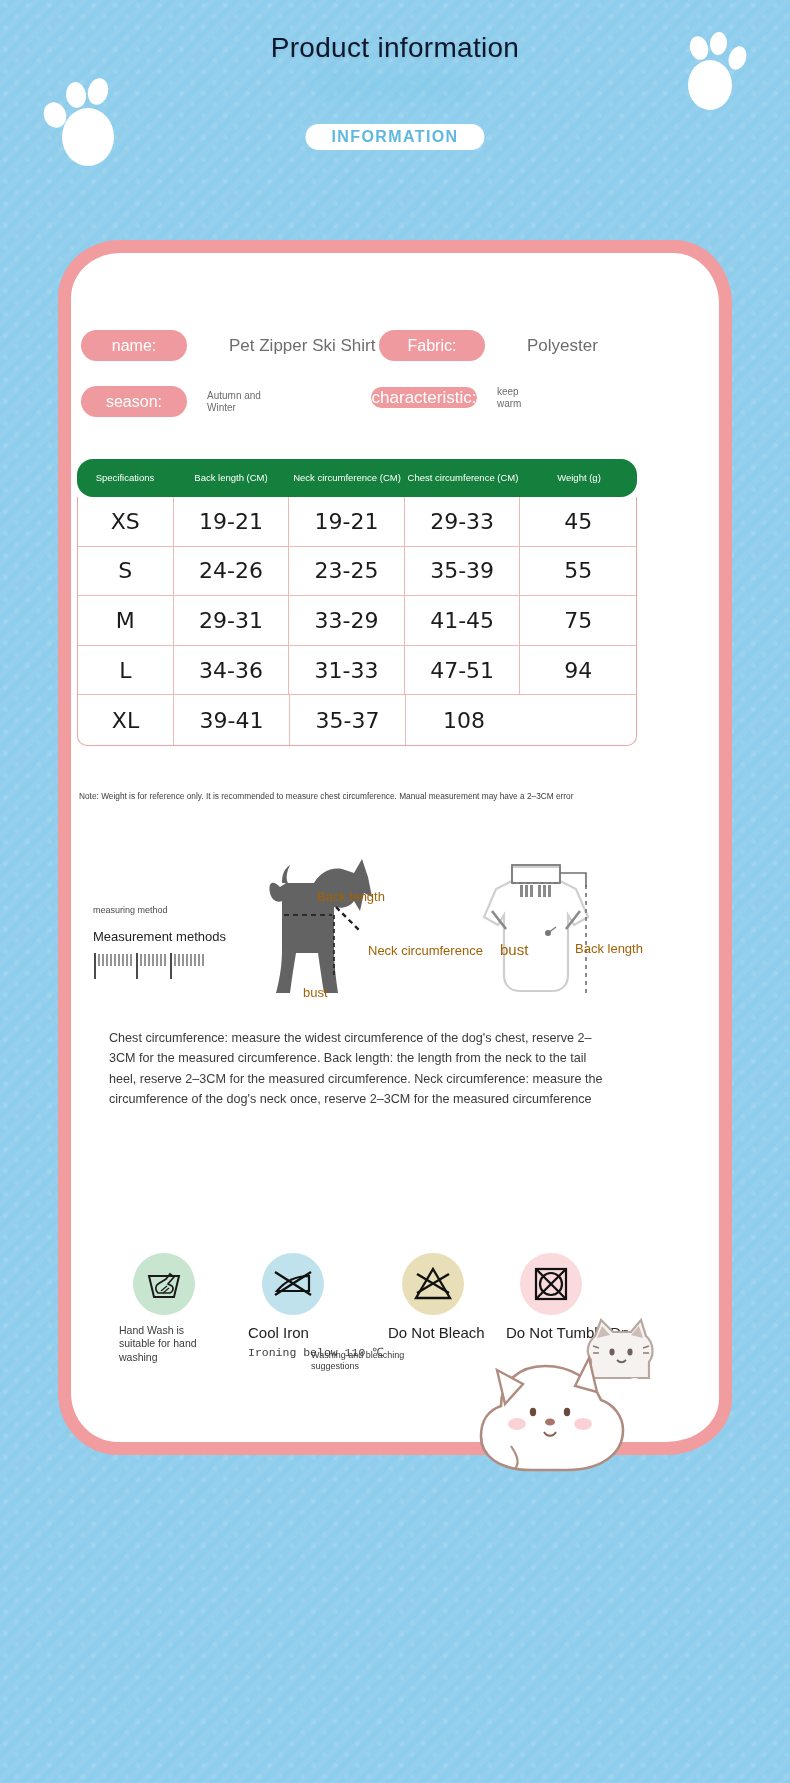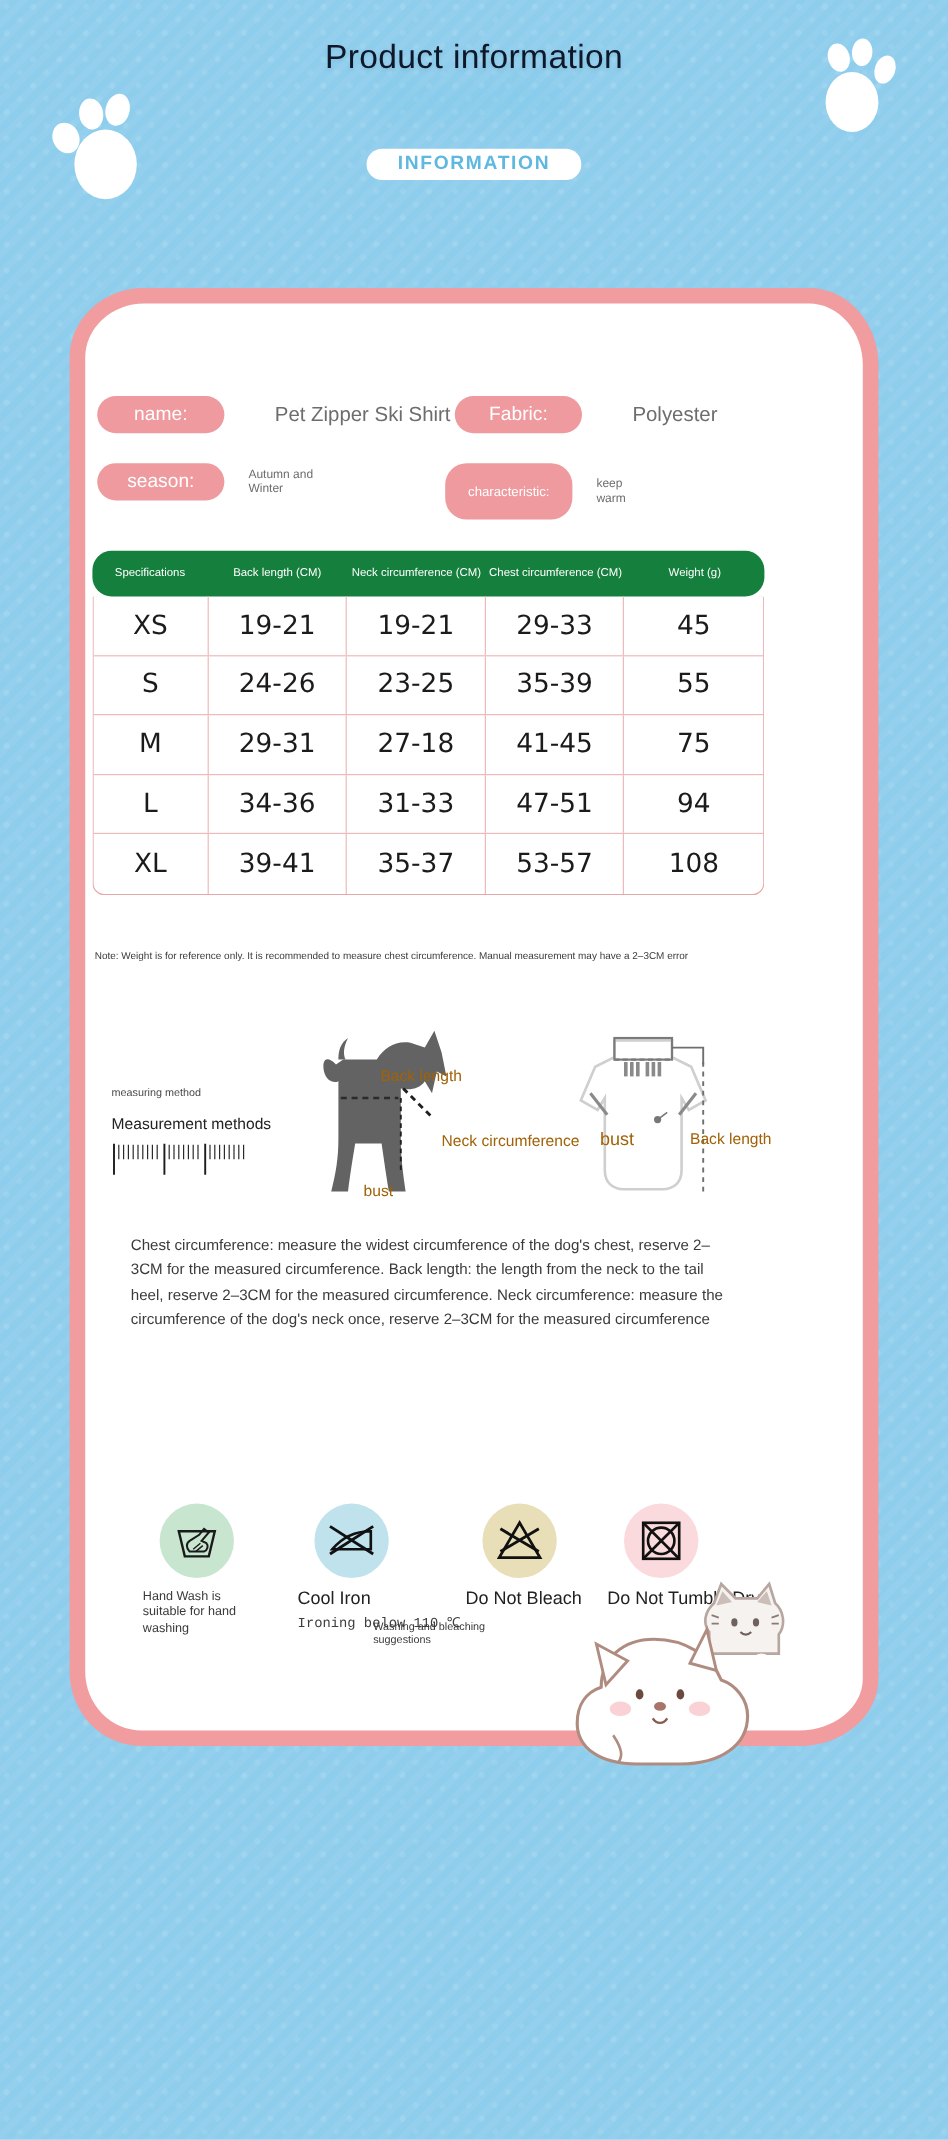--- a/index.html
+++ b/index.html
@@ -124,21 +124,21 @@
     background: #ee9a9e;
     color: #ffffff;
     border-radius: 18px;
     text-align: center;
     display: flex;
     align-items: center;
     justify-content: center;
   }
 
   .tag-lg { width: 106px; height: 31px; font-size: 16px; }
-  .tag-sm { width: 106px; height: 47px; font-size: 11px; }
+  .tag-sm { width: 106px; height: 21px; font-size: 17px; }
 
   .attr-val { color: #6d6d6d; }
   .val-lg { font-size: 17px; }
   .val-sm { font-size: 10px; line-height: 1.15; }
 
   #row-name   { left: 10px; top: 77px; }
   #row-fabric { left: 308px; top: 77px; }
   #row-season { left: 10px; top: 133px; }
   #row-charac { left: 300px; top: 133px; }
 
@@ -336,36 +336,35 @@
       <div class="trow">
         <div class="tcell c0">S</div>
         <div class="tcell c1">24-26</div>
         <div class="tcell c2">23-25</div>
         <div class="tcell c3">35-39</div>
         <div class="tcell c4">55</div>
       </div>
       <div class="trow">
         <div class="tcell c0">M</div>
         <div class="tcell c1">29-31</div>
-        <div class="tcell c2">27-18</div>
+        <div class="tcell c2">33-29</div>
         <div class="tcell c3">41-45</div>
         <div class="tcell c4">75</div>
       </div>
       <div class="trow">
         <div class="tcell c0">L</div>
         <div class="tcell c1">34-36</div>
         <div class="tcell c2">31-33</div>
         <div class="tcell c3">47-51</div>
         <div class="tcell c4">94</div>
       </div>
       <div class="trow">
         <div class="tcell c0">XL</div>
         <div class="tcell c1">39-41</div>
         <div class="tcell c2">35-37</div>
-        <div class="tcell c3">53-57</div>
         <div class="tcell c4">108</div>
       </div>
     </div>
   </div>
 
   <div id="table-note">Note: Weight is for reference only. It is recommended to measure chest circumference. Manual measurement may have a 2–3CM error</div>
 
   <div id="measure-block">
     <div id="measure-label-small">measuring method</div>
     <div id="measure-label-big">Measurement methods</div>

